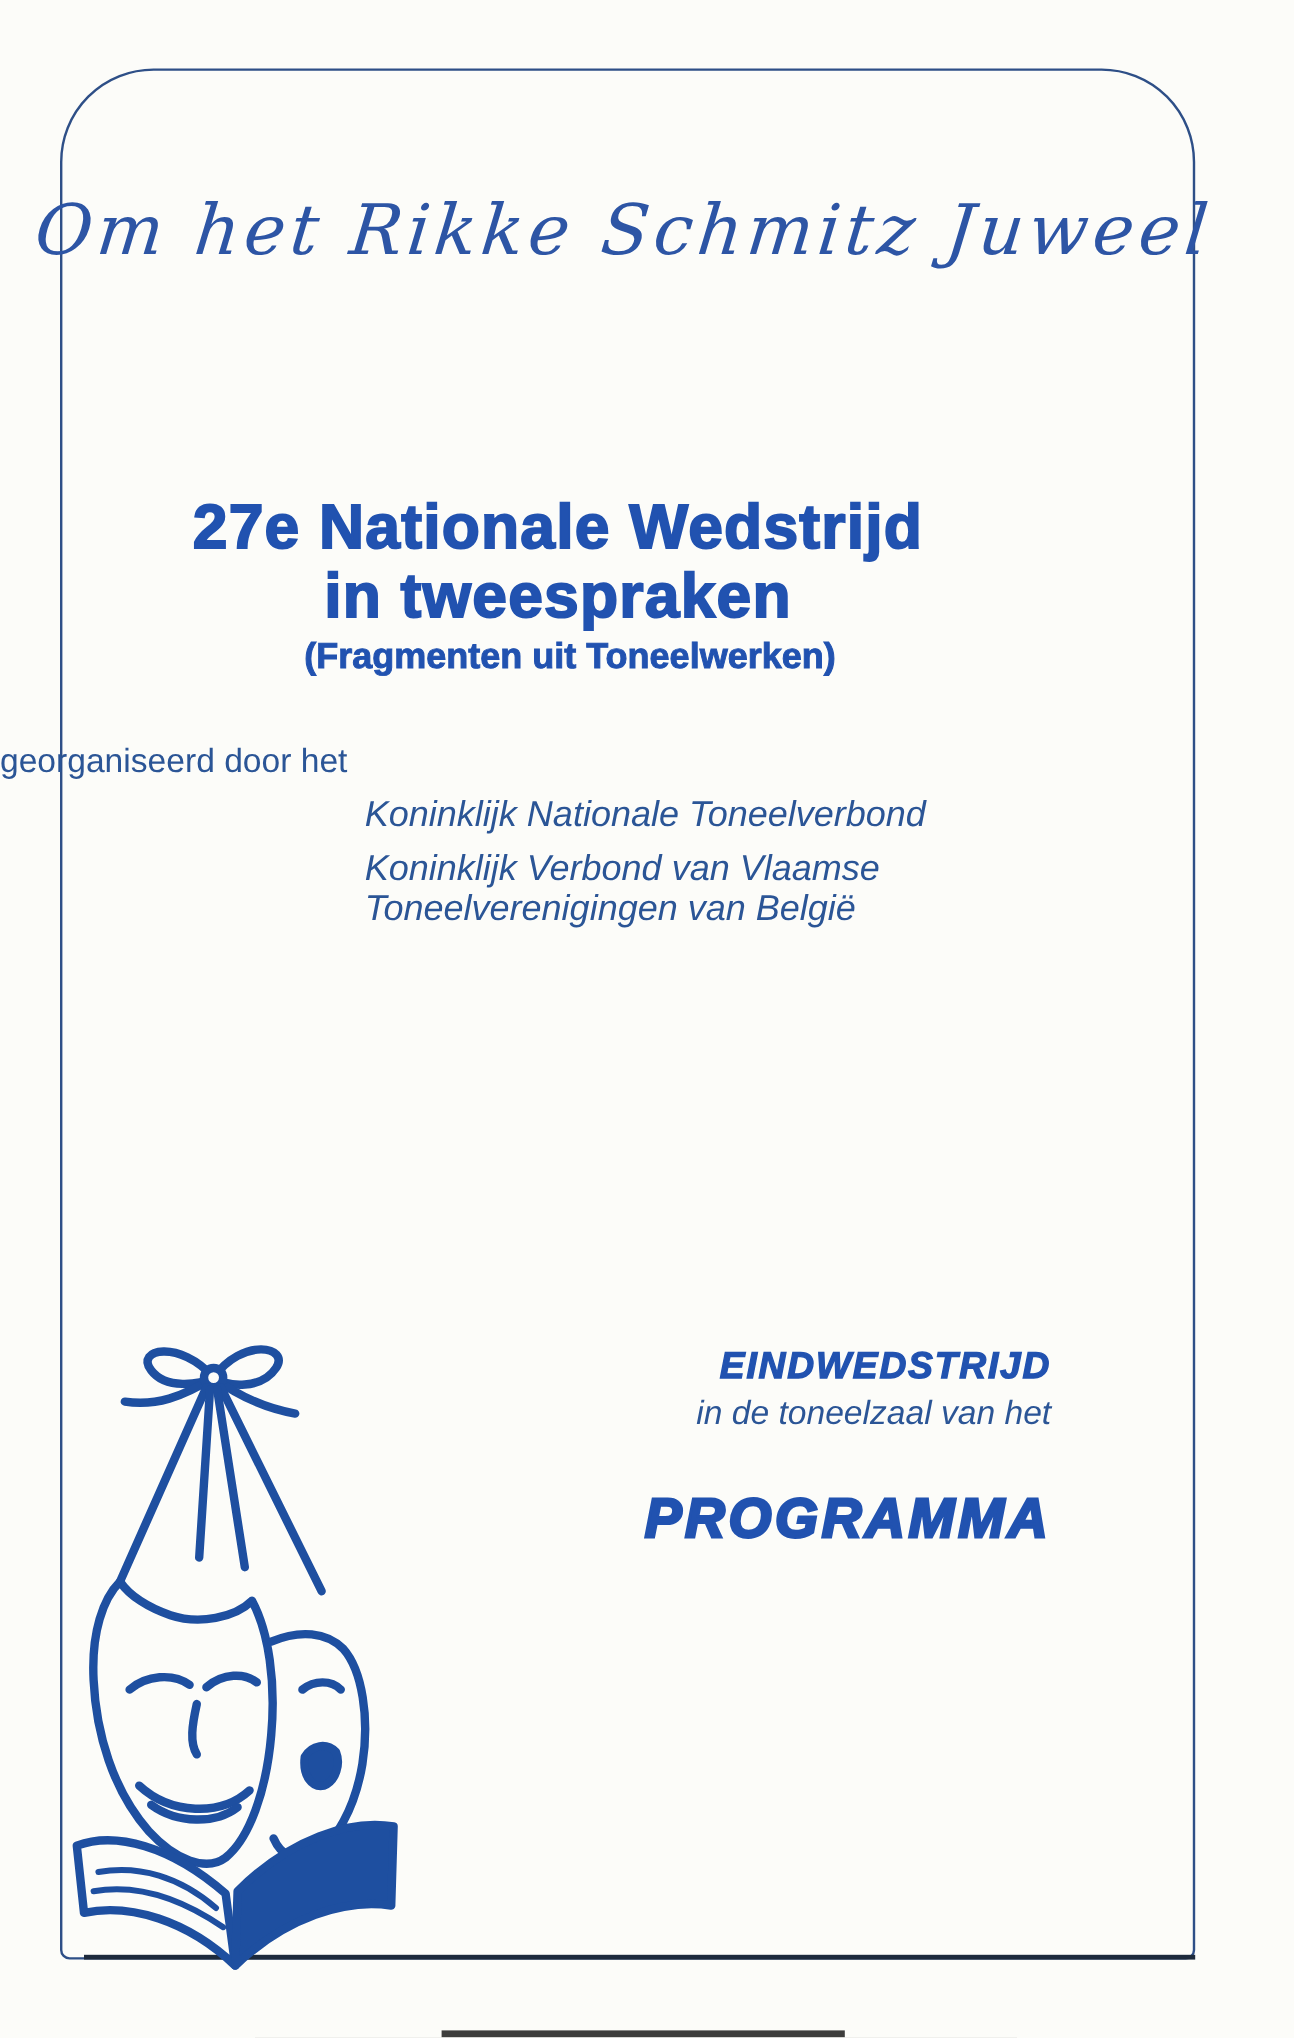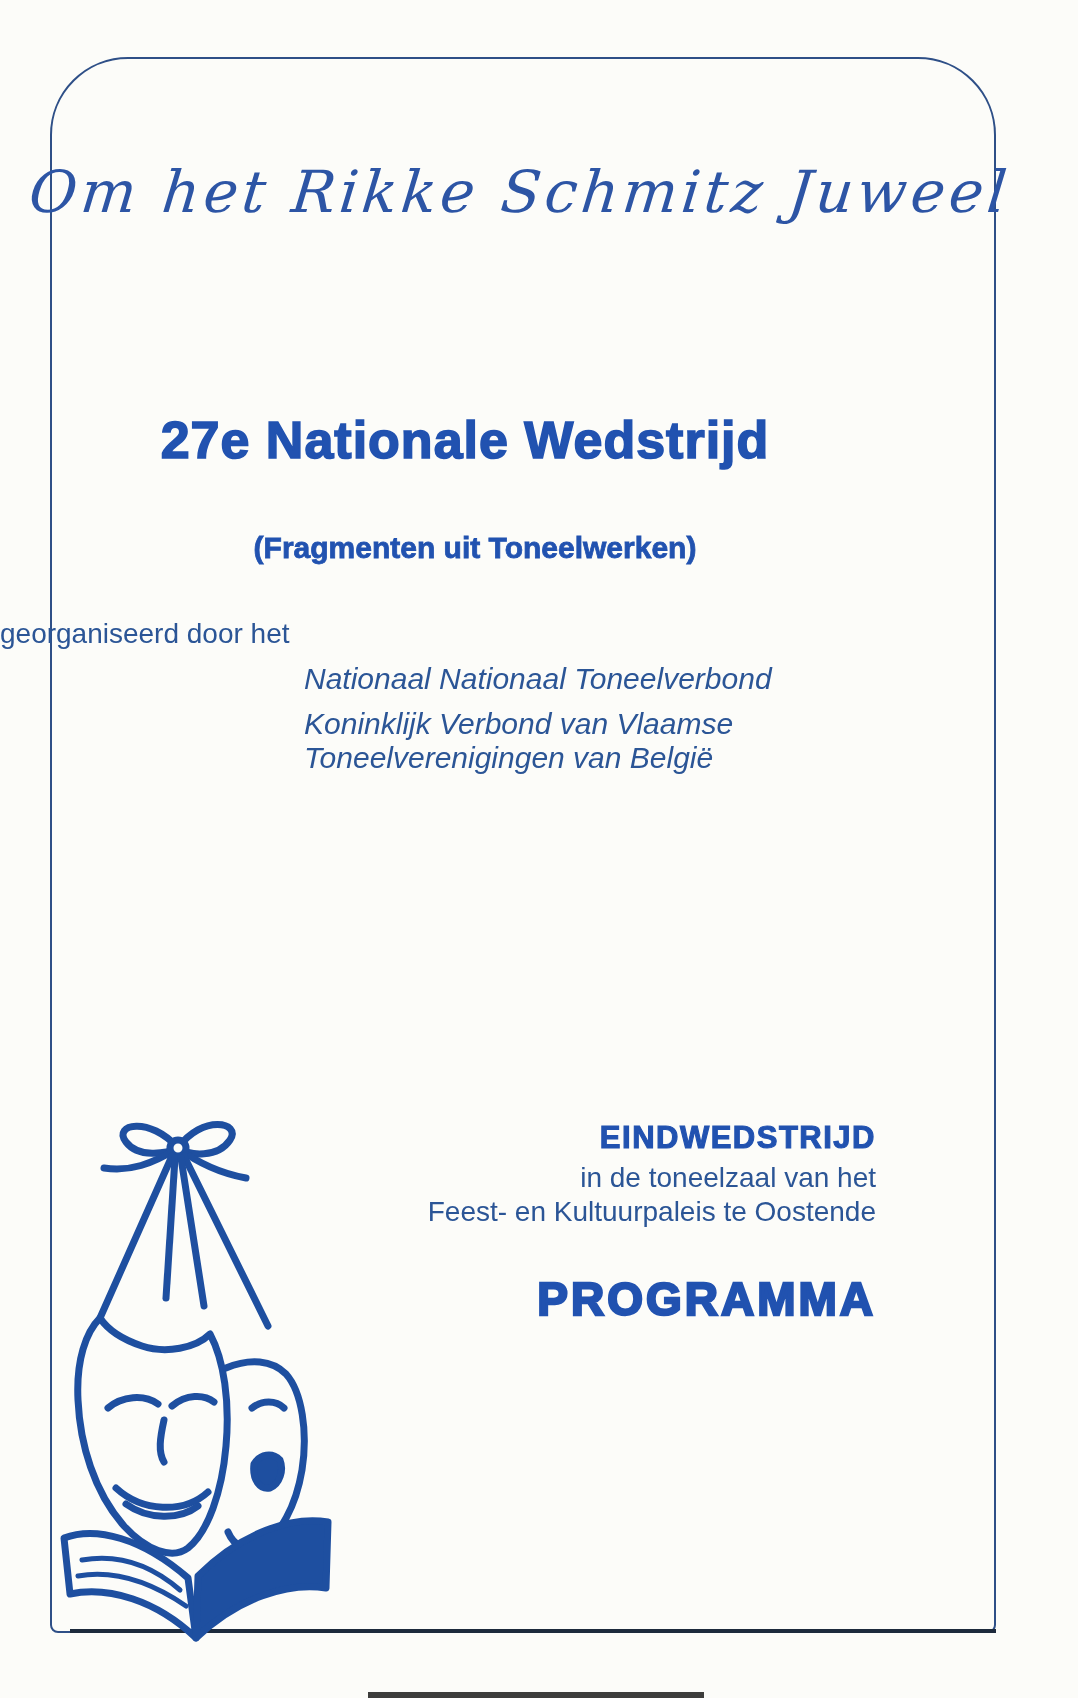--- a/index.html
+++ b/index.html
@@ -68,20 +68,21 @@
     line-height:1.15;
     margin:10px auto 0 auto;
     max-width:470px;
   }
   .event-block{
     position:absolute;
     right:202px;top:1120px;
     width:560px;
     text-align:right;
     color:#2152b0;
+    font-style:italic;
   }
   .event-final{
     font-weight:bold;font-size:31px;
     letter-spacing:1.5px;
     -webkit-text-stroke:1.1px #2152b0;
   }
   .event-date{
     margin-top:104px;
     font-weight:bold;font-size:31px;
     letter-spacing:1.5px;
@@ -118,34 +119,34 @@
 
 <div class="page">
 
   <div class="frame"></div>
   <div class="frame-bottom-line"></div>
 
   <div class="script-title">Om het Rikke Schmitz Juweel</div>
 
   <div class="main-title">
     <div>27e Nationale Wedstrijd</div>
+    <div>in tweespraken</div>
   </div>
 
   <div class="subtitle">(Fragmenten uit Toneelwerken)</div>
 
   <div class="org-block">
     <div class="org-intro">georganiseerd door het</div>
-    <div class="org-name">Nationaal Nationaal Toneelverbond</div>
+    <div class="org-name">Koninklijk Nationale Toneelverbond</div>
     <div class="org-name">Koninklijk Verbond van Vlaamse Toneelverenigingen van België</div>
   </div>
 
   <div class="event-block">
     <div class="event-final">EINDWEDSTRIJD</div>
     <div class="event-venue1">in de toneelzaal van het</div>
-    <div class="event-venue2">Feest- en Kultuurpaleis te Oostende</div>
     <div class="event-program">PROGRAMMA</div>
   </div>
 
   <svg class="masks" viewBox="0 0 300 540" xmlns="http://www.w3.org/2000/svg">
     <g stroke="#1e4fa0" fill="none" stroke-width="7" stroke-linecap="round" stroke-linejoin="round">
 
       <path d="M132,40 C104,8 66,16 80,34 C92,50 120,46 132,40"></path>
       <path d="M132,40 C156,6 196,14 184,32 C172,50 144,48 132,40"></path>
       <path d="M132,40 C106,56 84,64 58,60"></path>
       <path d="M132,40 C156,58 178,66 200,70"></path>

